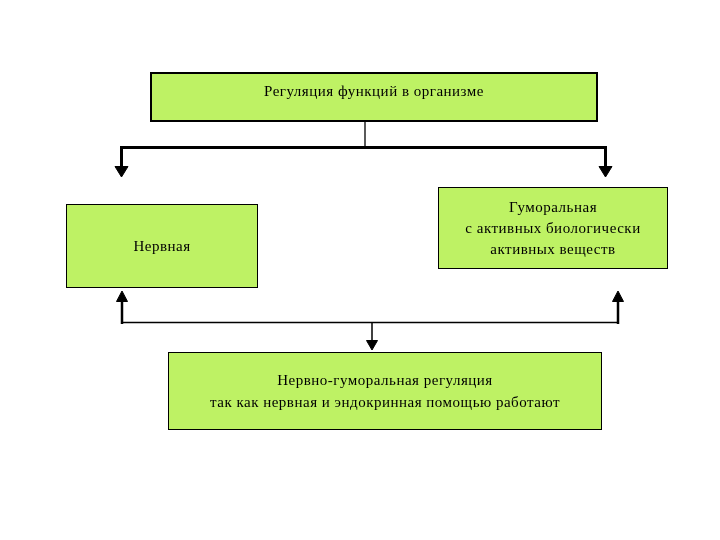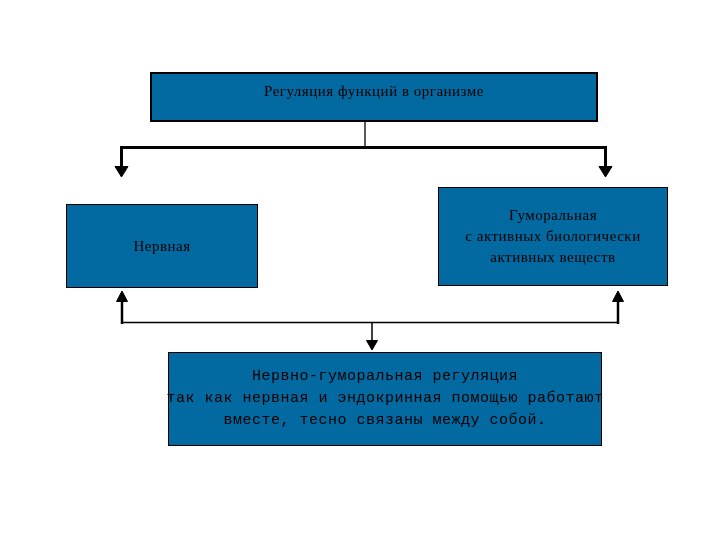--- a/index.html
+++ b/index.html
@@ -19,21 +19,21 @@
   .connectors {
     position: absolute;
     left: 0;
     top: 0;
     width: 720px;
     height: 540px;
   }
   .box {
     position: absolute;
     box-sizing: border-box;
-    background: #0369a1;
+    background: #bef264;
     border: 1.5px solid #000000;
     display: flex;
     flex-direction: column;
     align-items: center;
     justify-content: center;
     text-align: center;
     font-size: 15px;
     letter-spacing: 0.5px;
     line-height: 21px;
   }
@@ -41,26 +41,25 @@
     left: 150px; top: 72px; width: 448px; height: 50px;
     border-width: 2px;
     justify-content: flex-start;
     padding-top: 7px;
     line-height: 20px;
   }
   .box-left {
     left: 66px; top: 204px; width: 192px; height: 84px;
   }
   .box-right {
-    left: 438px; top: 187px; width: 230px; height: 99px; align-items: center;
+    left: 438px; top: 187px; width: 230px; height: 82px; align-items: center;
   }
   .box-bottom {
-    left: 168px; top: 352px; width: 434px; height: 94px;
+    left: 168px; top: 352px; width: 434px; height: 78px;
     line-height: 22px;
-    font-family: Liberation Mono, monospace;
   }
   .txt-line {
     white-space: nowrap;
   }
 </style>
 </head>
 <body>
 
 <div class="canvas">
 
@@ -96,16 +95,15 @@
 
   <div class="box box-right">
     <div class="txt-line">Гуморальная</div>
     <div class="txt-line">с активных биологически</div>
     <div class="txt-line">активных веществ</div>
   </div>
 
   <div class="box box-bottom">
     <div class="txt-line">Нервно-гуморальная регуляция</div>
     <div class="txt-line">так как нервная и эндокринная помощью работают</div>
-    <div class="txt-line">вместе, тесно связаны между собой.</div>
   </div>
 
 </div>
 
 </body></html>

